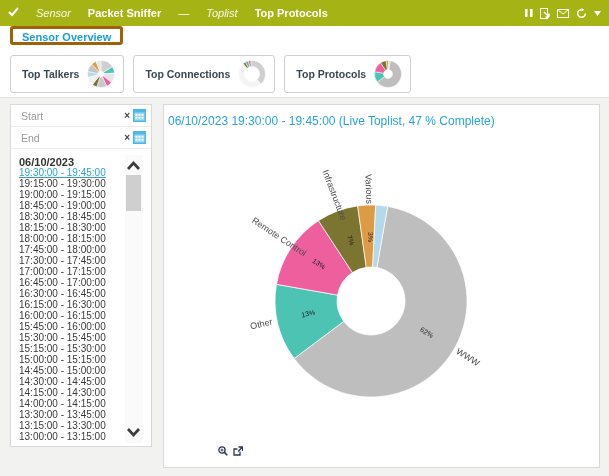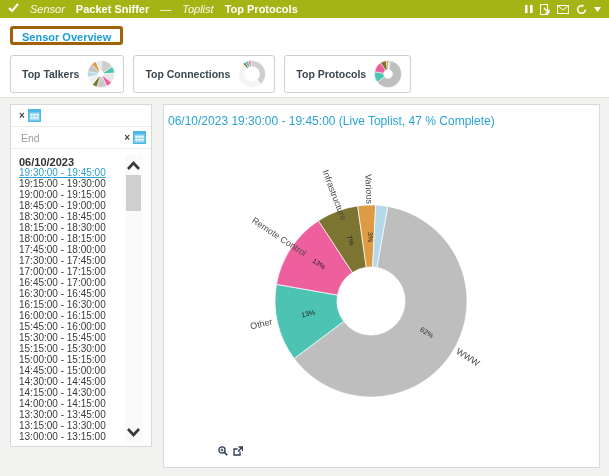--- a/index.html
+++ b/index.html
@@ -4,23 +4,23 @@
 <style>
   * { box-sizing: border-box; }
   html,body { margin:0; padding:0; }
   body {
     width:609px; height:476px; position:relative; overflow:hidden;
     font-family:"Liberation Sans", sans-serif; background:#ffffff;
   }
 
   
   .header {
-    position:absolute; top:0; left:0; right:0; height:18px;
+    position:absolute; top:0; left:0; right:0; height:26px;
     background:#a6b315; color:#fff; display:flex; align-items:center;
-    padding:0 8px; font-size:11px; gap:11px;
+    padding:0 8px; font-size:11px; gap:17px;
   }
   .header .it { font-style:italic; opacity:.92; font-weight:400; }
   .header .bd { font-weight:700; }
   .header .sb { font-weight:600; }
   .header-actions { margin-left:auto; display:flex; align-items:center; gap:7px; }
   .header-actions svg { display:block; }
 
   
   .toolbar { position:absolute; top:26px; left:10px; display:flex; gap:7px; }
   .btn {
@@ -179,20 +179,21 @@
         <path d="M 13.12 1.63 A 13.5 13.5 0 0 1 15.66 1.52 L 15.22 10.51 A 4.5 4.5 0 0 0 14.37 10.54 Z" fill="#dd9b45" stroke="#ffffff" stroke-width="0.5"></path>
         <path d="M 15.66 1.52 A 13.5 13.5 0 0 1 17.34 1.71 L 15.78 10.57 A 4.5 4.5 0 0 0 15.22 10.51 Z" fill="#b4d9ea" stroke="#ffffff" stroke-width="0.5"></path>
       </svg>
   </div>
 </div>
 
 <div class="content-bg"></div>
 
 <div class="filter-panel">
   <div class="inp-row">
+    <input placeholder="Start" style="">
     <span class="clear-x">×</span>
     <span class="cal-icon">
       <svg width="13" height="13" viewBox="0 0 13 13">
         <rect x="0" y="0" width="13" height="13" fill="#4db7e5"></rect>
         <rect x="1.5" y="3.5" width="10" height="8" fill="#9fd9f2"></rect>
         <rect x="2.5" y="5" width="2" height="1.6" fill="#fff"></rect>
           <rect x="5.5" y="5" width="2" height="1.6" fill="#fff"></rect>
           <rect x="8.5" y="5" width="2" height="1.6" fill="#fff"></rect>
         <rect x="2.5" y="8" width="2" height="1.6" fill="#fff"></rect>
           <rect x="5.5" y="8" width="2" height="1.6" fill="#fff"></rect>

